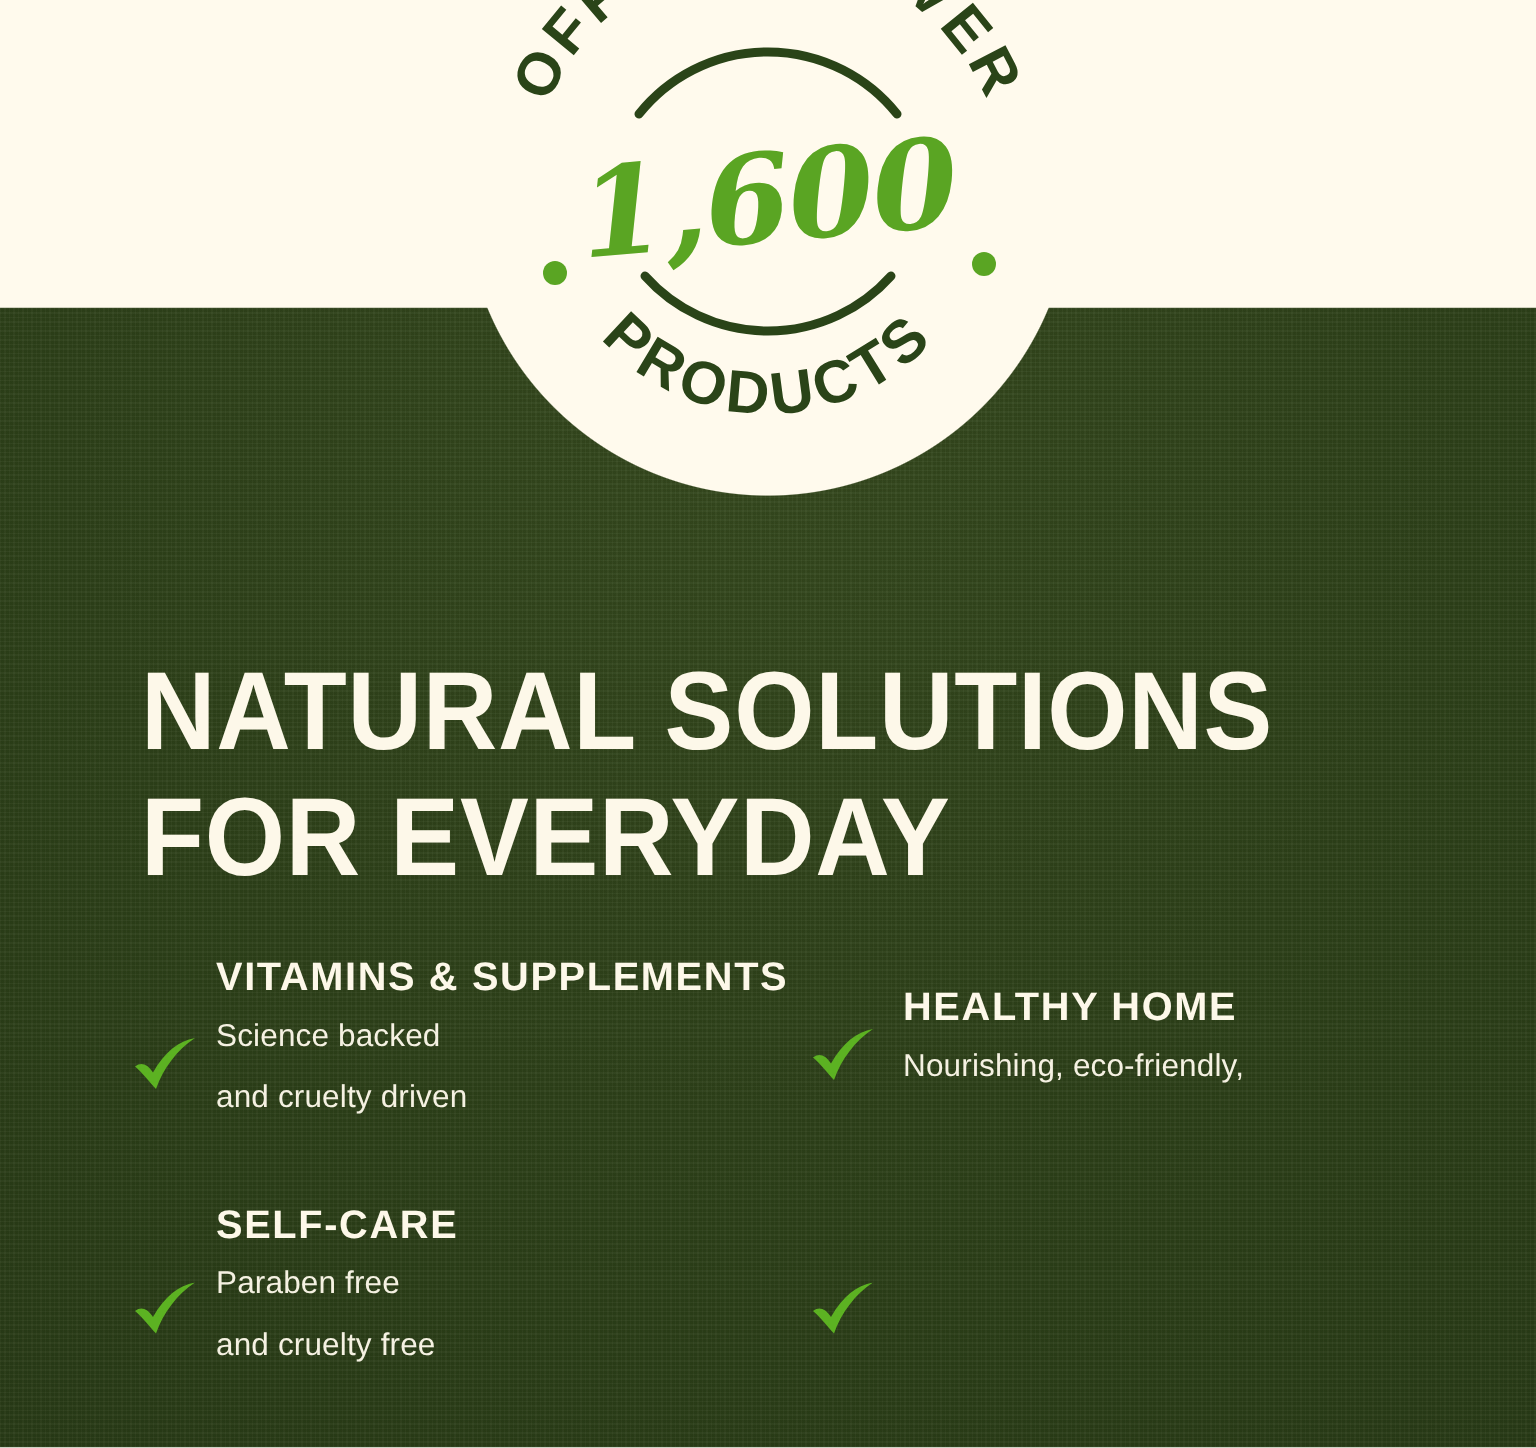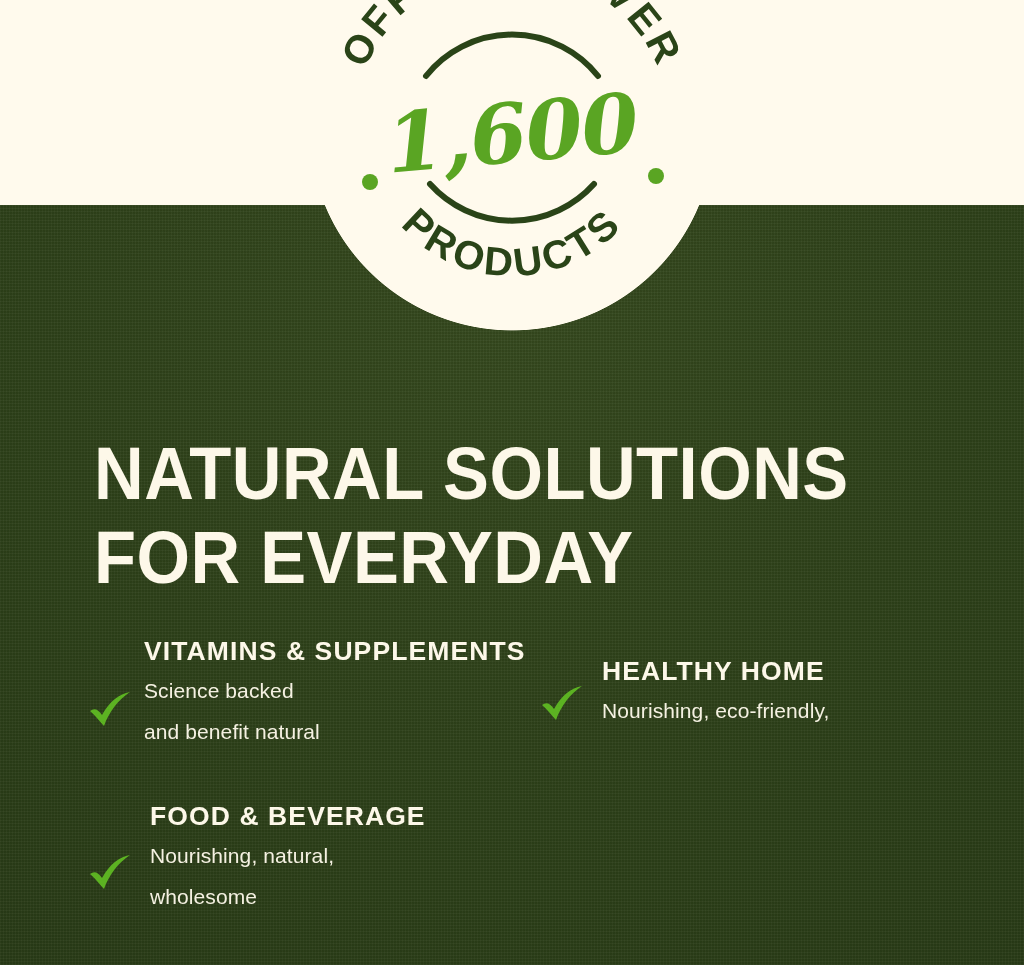--- a/index.html
+++ b/index.html
@@ -184,49 +184,56 @@
     <div class="feature f-vitamins">
       <span class="feature-check">
         <svg width="44" height="36" viewBox="0 0 44 36" xmlns="http://www.w3.org/2000/svg">
           <path d="M2 19 C6 16 10 17 14 23 C22 9 31 2 42 0 C30 8 21 20 16 34 C12 30 7 23 2 19 Z" fill="#5cb222"></path>
         </svg>
       </span>
       <div class="feature-body">
         <div class="feature-title">VITAMINS &amp; SUPPLEMENTS</div>
         <p class="feature-desc">
           <span>Science backed</span><br>
-          <span>and benefit natural</span>
+          <span>and cruelty driven</span>
         </p>
       </div>
     </div>
 
     <div class="feature f-home">
       <span class="feature-check">
         <svg width="44" height="36" viewBox="0 0 44 36" xmlns="http://www.w3.org/2000/svg">
           <path d="M2 19 C6 16 10 17 14 23 C22 9 31 2 42 0 C30 8 21 20 16 34 C12 30 7 23 2 19 Z" fill="#5cb222"></path>
         </svg>
       </span>
       <div class="feature-body">
         <div class="feature-title">HEALTHY HOME</div>
         <p class="feature-desc">
           <span>Nourishing, eco-friendly,</span><br>
         </p>
       </div>
     </div>
 
-
-    <div class="feature f-food">
+    <div class="feature f-self">
       <span class="feature-check">
         <svg width="44" height="36" viewBox="0 0 44 36" xmlns="http://www.w3.org/2000/svg">
           <path d="M2 19 C6 16 10 17 14 23 C22 9 31 2 42 0 C30 8 21 20 16 34 C12 30 7 23 2 19 Z" fill="#5cb222"></path>
         </svg>
       </span>
       <div class="feature-body">
-        <div class="feature-title">FOOD &amp; BEVERAGE</div>
+        <div class="feature-title">SELF-CARE</div>
         <p class="feature-desc">
-          <span>Nourishing, natural,</span><br>
-          <span>wholesome</span>
+          <span>Paraben free</span><br>
+          <span>and cruelty free</span>
         </p>
       </div>
     </div>
 
+    <div class="feature f-food">
+      <span class="feature-check">
+        <svg width="44" height="36" viewBox="0 0 44 36" xmlns="http://www.w3.org/2000/svg">
+          <path d="M2 19 C6 16 10 17 14 23 C22 9 31 2 42 0 C30 8 21 20 16 34 C12 30 7 23 2 19 Z" fill="#5cb222"></path>
+        </svg>
+      </span>
+    </div>
+
   </div>
 </div>
 
 </body></html>

